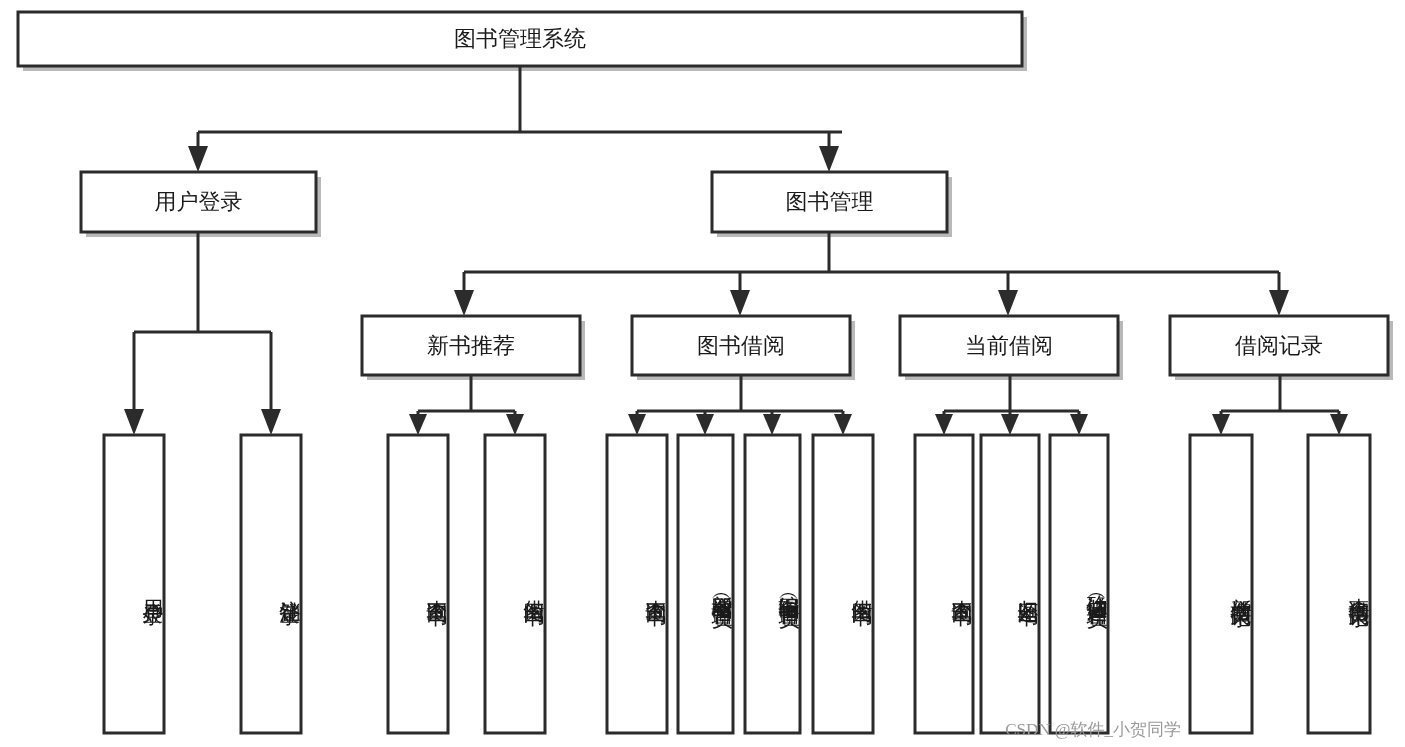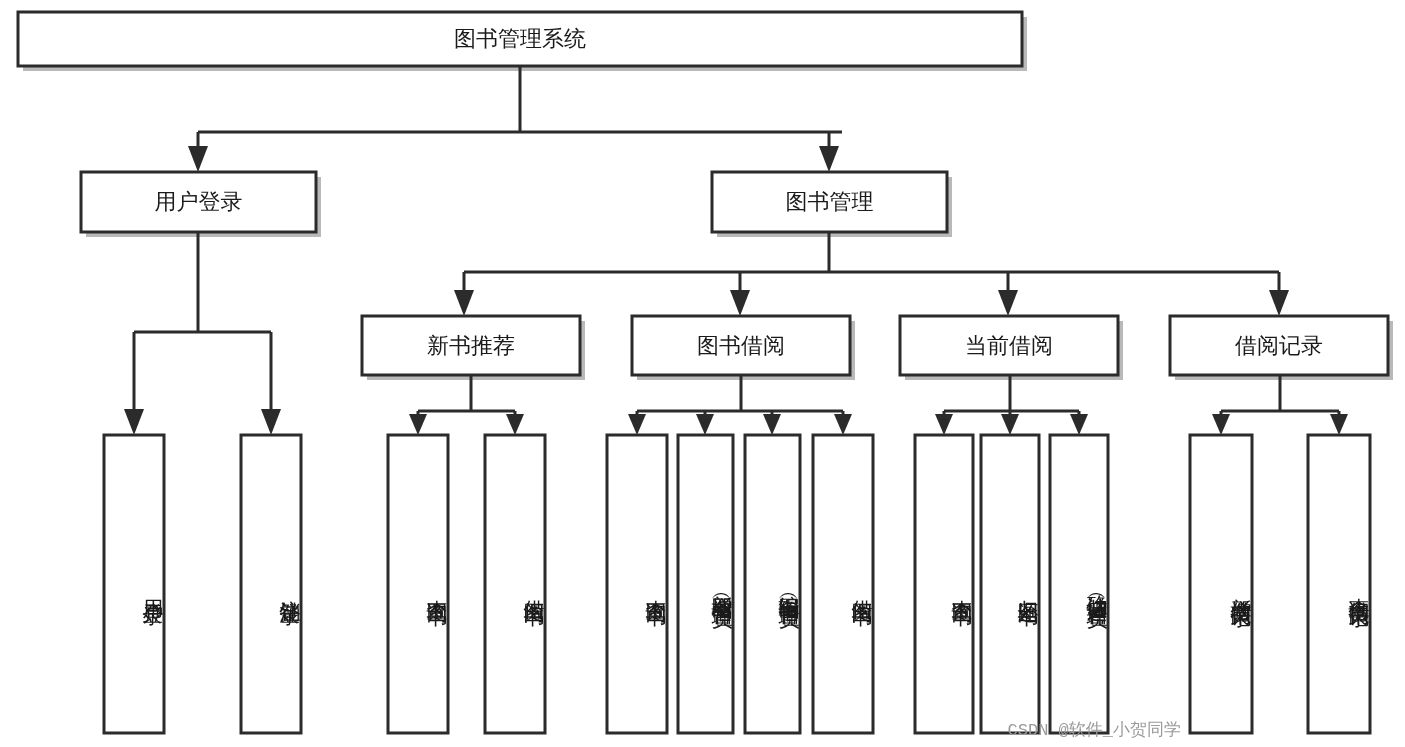--- a/index.html
+++ b/index.html
@@ -66,21 +66,21 @@
     white-space: nowrap;
     display: flex;
     align-items: flex-start;
     justify-content: center;
     pointer-events: none;
   }
   .watermark {
     position: absolute;
     right: 6px;
     bottom: 6px;
-    font-family: Liberation Mono, monospace;
+    font-family: Liberation Serif, serif;
     font-size: 17px;
     color: #9a9a9a;
     white-space: nowrap;
   }
 </style>
 </head>
 <body>
 
 <div id="diagram-root">
 

